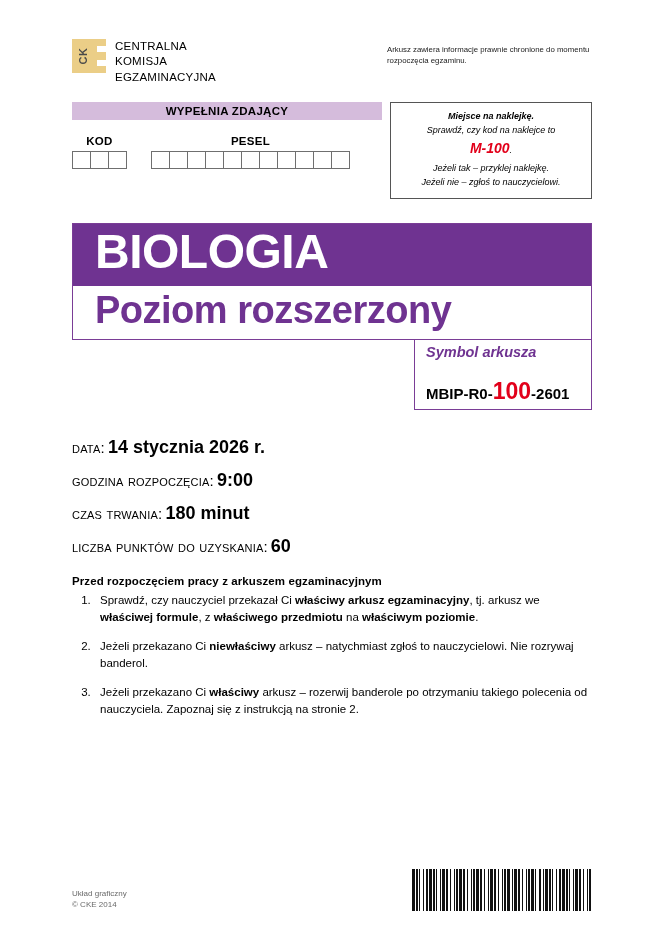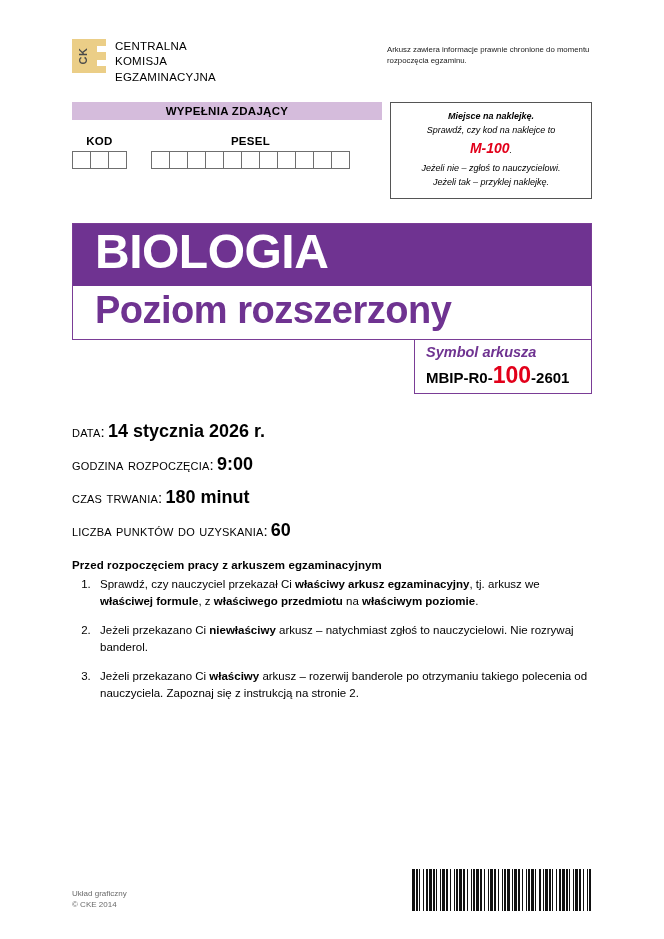--- a/index.html
+++ b/index.html
@@ -218,21 +218,21 @@
     font-style: italic;
     font-weight: bold;
     font-size: 14.5px;
     line-height: 1.3;
   }
   .symbol-code {
     font-size: 15px;
     font-weight: bold;
     line-height: 1.1;
     white-space: nowrap;
-    margin-top: 1px;
+    margin-top: 17px;
   }
   .symbol-code .hl {
     color: #E2001A;
     font-size: 23px;
     font-weight: bold;
   }
 
   
   .meta { margin-top: 28px; }
   .meta-line {
@@ -340,22 +340,22 @@
               <span></span>
             </div>
         </div>
       </div>
     </div>
 
     <div class="sticker">
       <div class="b">Miejsce na naklejkę.</div>
       <div>Sprawdź, czy kod na naklejce to</div>
       <div class="code-line"><span class="code">M-100</span><span>.</span></div>
+      <div>Jeżeli tak – przyklej naklejkę.</div>
       <div>Jeżeli nie – zgłoś to nauczycielowi.</div>
-      <div>Jeżeli tak – przyklej naklejkę.</div>
     </div>
   </div>
 
 
   <div class="subject-block">
     <div class="subject-name">BIOLOGIA</div>
     <div class="subject-level">Poziom rozszerzony</div>
   </div>
 
   <div class="symbol-wrap">

